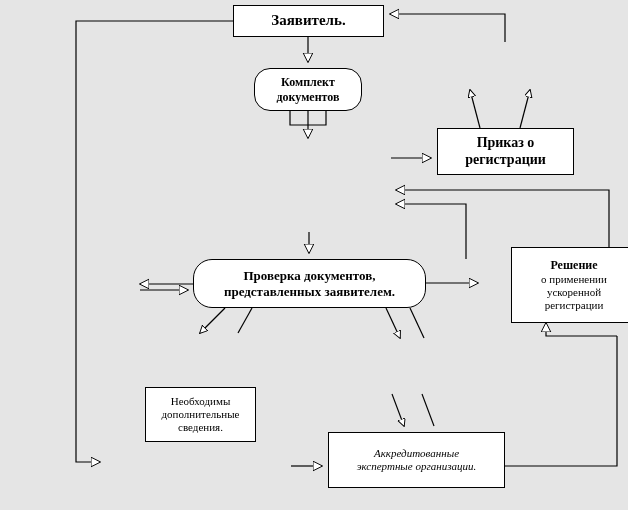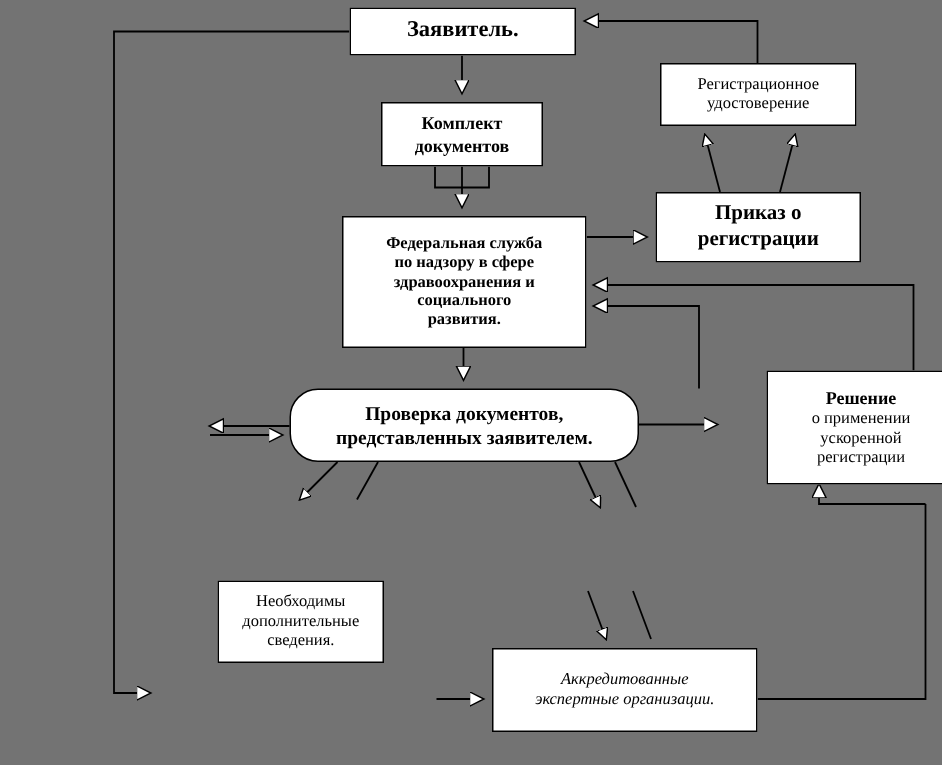--- a/index.html
+++ b/index.html
@@ -4,21 +4,21 @@
 <style>
   html, body {
     margin: 0;
     padding: 0;
     background: #ffffff;
   }
   #canvas {
     position: relative;
     width: 628px;
     height: 510px;
-    background: #737373;
+    background: #e5e5e5;
     font-family: "Liberation Serif", serif;
     overflow: hidden;
   }
   svg.lines {
     position: absolute;
     left: 0;
     top: 0;
     width: 628px;
     height: 510px;
     pointer-events: none;
@@ -34,21 +34,21 @@
     text-align: center;
     line-height: 1.18;
     color: #000000;
     padding: 2px 3px;
     z-index: 2;
   }
   .node span { display: block; width: 100%; }
   .b { font-weight: bold; }
   .f15 { font-size: 15px; }
   .f13 { font-size: 13px; }
-  .f12 { font-size: 12px; }
+  .f12 { font-size: 12px; border-radius: 16px; }
   .f11 { font-size: 11px; }
 </style>
 </head>
 <body>
 
 <div id="canvas">
 
   <svg class="lines" viewBox="0 0 628 510">
     <defs>
       <marker id="ah" markerWidth="9" markerHeight="9" refX="7.5" refY="4" orient="auto" markerUnits="strokeWidth">
@@ -103,35 +103,29 @@
       <path d="M505,466 L617,466 L617,336"></path>
       <path d="M617,336 L546,336 L546,323" marker-end="url(#ah)"></path>
 
     </g>
   </svg>
 
   <div class="node b f15" style="left:233px; top:5px; width:151px; height:32px;">
     <span>Заявитель.</span>
   </div>
 
-  <div class="node f11" style="left:440px; top:42px; width:131px; height:42px;">
-    <span>Регистрационное<br>удостоверение</span>
-  </div>
 
   <div class="node b f12" style="left:254px; top:68px; width:108px; height:43px;">
     <span>Комплект<br>документов</span>
   </div>
 
   <div class="node b f14" style="left:437px; top:128px; width:137px; height:47px; font-size:14px;">
     <span>Приказ о<br>регистрации</span>
   </div>
 
-  <div class="node b f11" style="left:228px; top:144px; width:163px; height:88px;">
-    <span>Федеральная служба<br>по надзору в сфере<br>здравоохранения и<br>социального<br>развития.</span>
-  </div>
 
 
   <div class="node b f13" style="left:193px; top:259px; width:233px; height:49px;border-radius:19px;">
     <span>Проверка документов,<br>представленных заявителем.</span>
   </div>
 
   <div class="node f11" style="left:483px; top:247px; width:126px; height:76px;margin-left:28px;">
     <span><b style="font-size:12px;">Решение</b><br>о применении<br>ускоренной<br>регистрации</span>
   </div>
 

